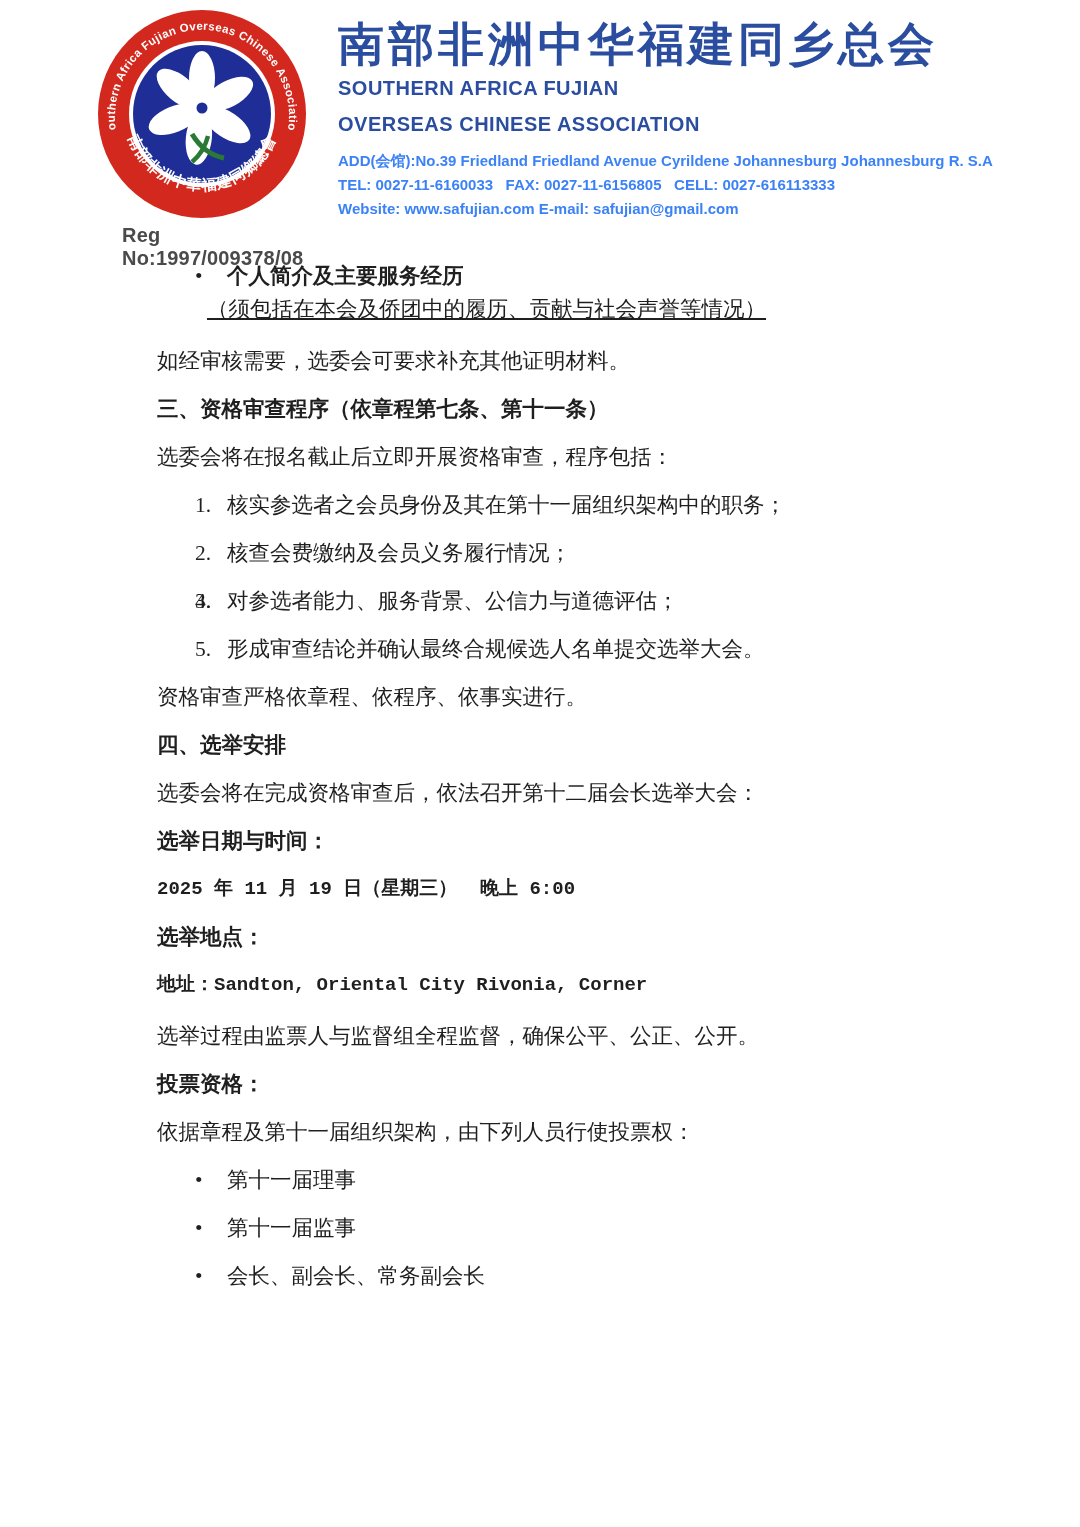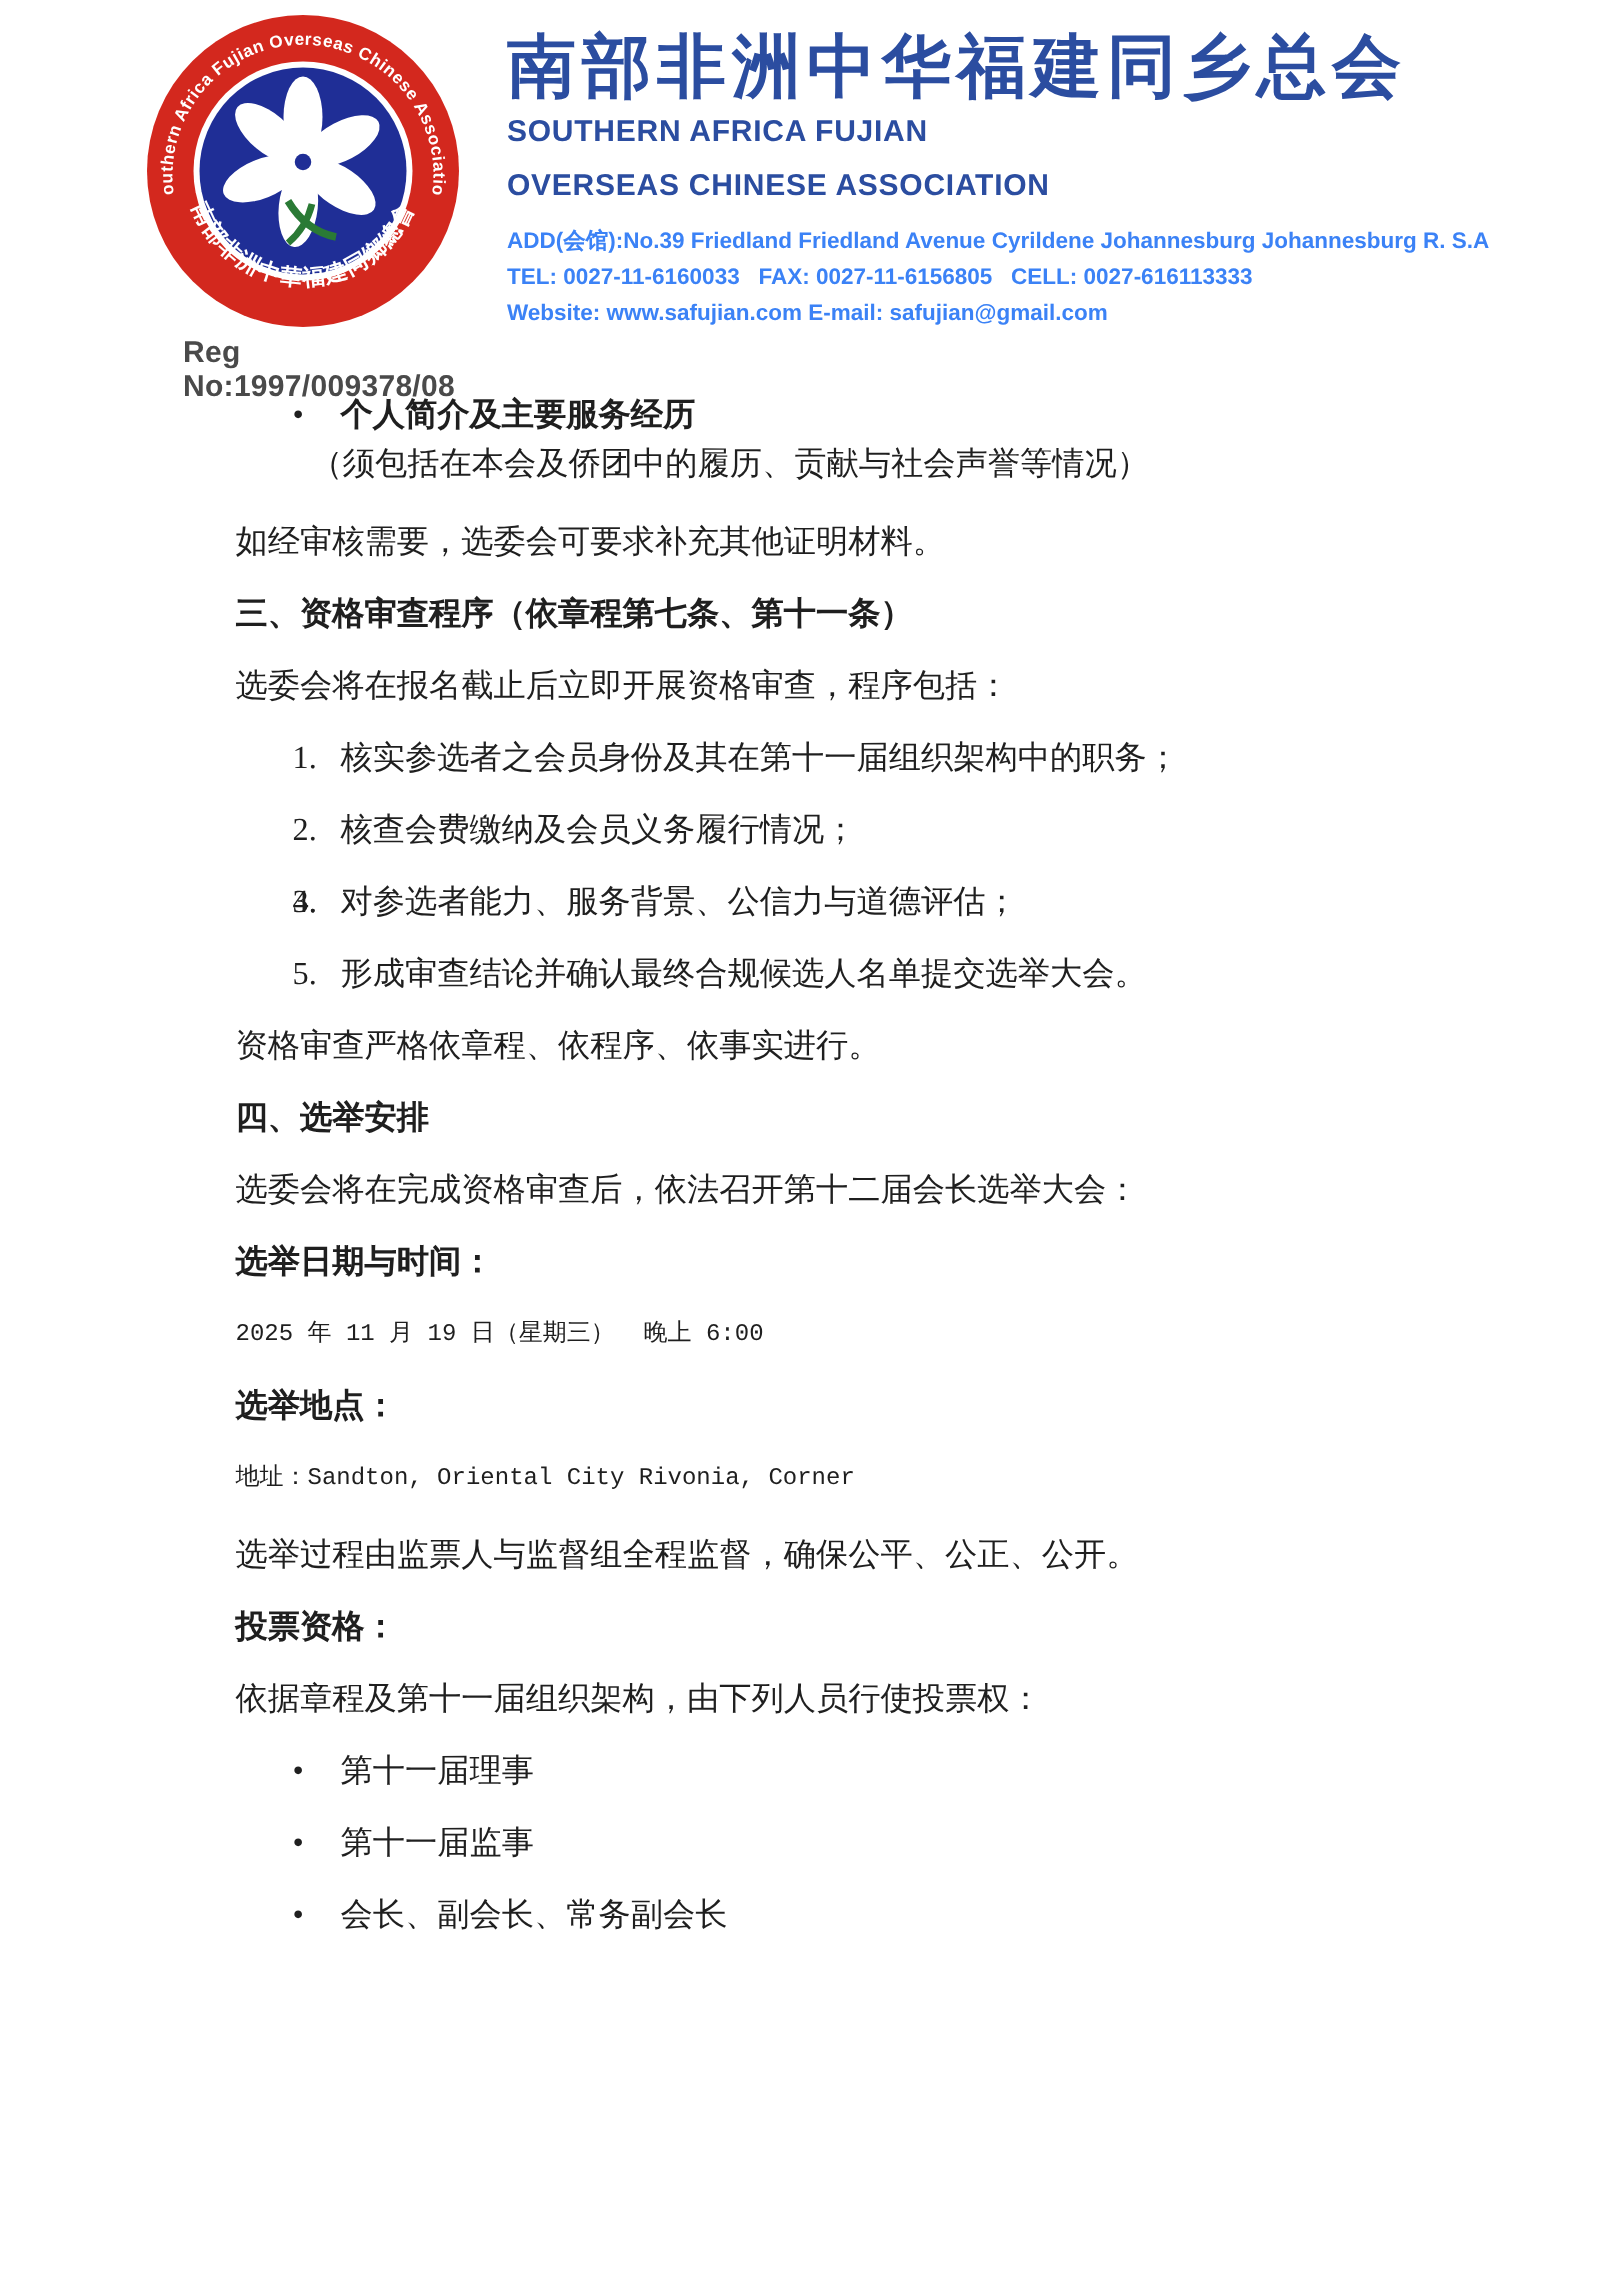--- a/index.html
+++ b/index.html
@@ -41,25 +41,25 @@
     white-space:pre-wrap;
   }
   .contact-line.first{margin-top:7px;}
   
   .content{
     position:absolute;top:261px;left:157px;right:112px;
     font-size:21.5px;line-height:31px;
   }
   .para{margin:0 0 17px 0;}
   .bold{font-weight:bold;}
-  .note-line{padding-left:50px;margin:-15px 0 21px 0;}
+  .note-line{padding-left:50px;margin:-15px 0 21px 0;text-decoration:underline;}
   ul.doc-list,ol.doc-list{list-style:none;margin:0;padding:0;}
   .doc-list li{position:relative;padding-left:70px;margin:0 0 17px 0;}
   .doc-list .marker{position:absolute;left:38px;top:0;}
-  .latin-mono{font-family:"Liberation Mono","DejaVu Sans Mono",monospace;font-size:16px;}
+  .latin-mono{font-family:"Liberation Mono","DejaVu Sans Mono",monospace;font-size:19px;font-weight:bold;}
   .pre{white-space:pre-wrap;}
   .tight-group{margin:0 0 14px 0;line-height:37px;}
 </style>
 </head>
 <body>
 
 <div class="page">
 
   <div class="header">
 

